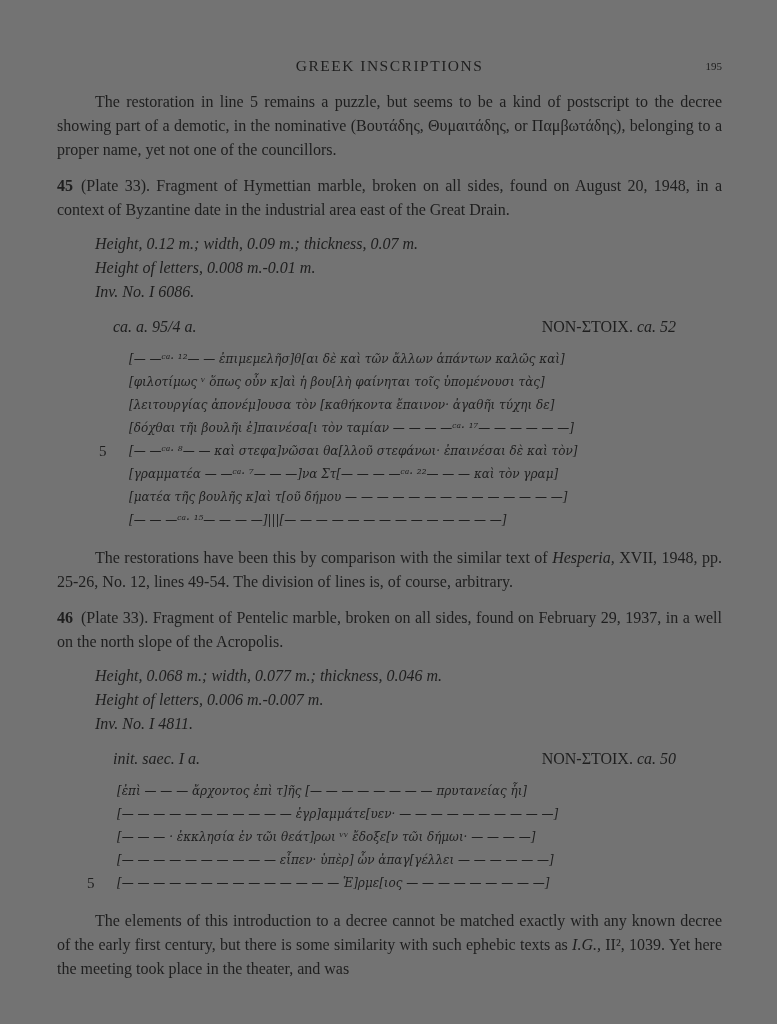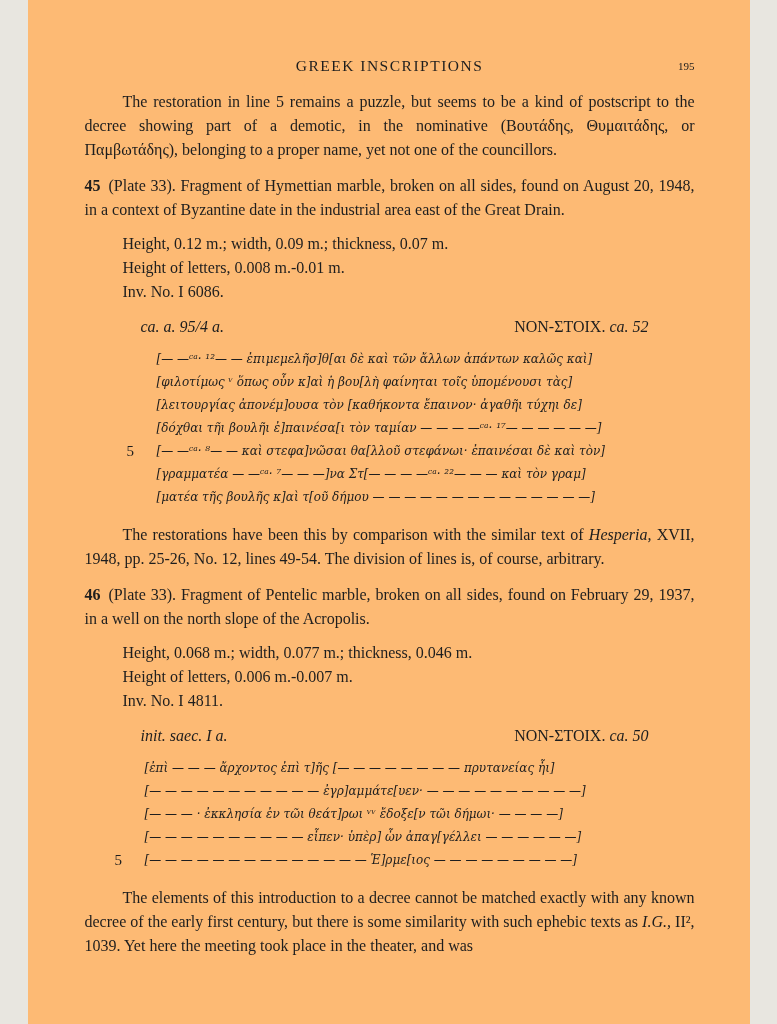--- a/index.html
+++ b/index.html
@@ -1,37 +1,37 @@
 <!DOCTYPE html>
 <html><head>
 <meta charset="utf-8">
 <style>
   html, body { margin: 0; padding: 0; background: #e8e6e0; }
   .page {
-    width: 722px;
+    width: 777px;
     height: 1024px;
     margin: 0 auto;
-    background: #fdba74;
+    background: #737373;
     color: #1e1e1e;
     font-family: "Liberation Serif", "DejaVu Serif", serif;
     font-size: 16px;
     line-height: 24px;
     box-sizing: border-box;
     padding: 54px 55px 0 57px;
     overflow: hidden;
     position: relative;
   }
   .header { position: relative; text-align: center; margin-bottom: 12px; }
   .title { display: inline-block; font-size: 15.5px; letter-spacing: 1.5px; }
   .pagenum { position: absolute; right: 0; top: 0; font-size: 11px; }
   p.body-par { margin: 0 0 10px 0; text-align: justify; }
   p.indent { text-indent: 38px; }
   p.entry-head { text-indent: 0; margin-top: 12px; }
   .entry-num { font-weight: bold; margin-right: 8px; }
-  .measurements { margin: 2px 0 0 38px; }
+  .measurements { margin: 2px 0 0 38px; font-style: italic; }
   .measurements div { line-height: 24px; }
   .label-row {
     display: flex; justify-content: space-between;
     padding-left: 56px; padding-right: 46px;
     margin-top: 11px; margin-bottom: 9px;
   }
   .italic { font-style: italic; }
   .stoich-name { font-style: normal; }
   .insc { margin: 0 0 14px 42px; }
   .insc.second { margin-left: 30px; }
@@ -95,20 +95,24 @@
         <span class="greek">[— —ᶜᵃ· ⁸— — καὶ στεφα]νῶσαι θα[λλοῦ στεφάνωι· ἐπαινέσαι δὲ καὶ τὸν]</span>
       </div>
     <div class="insc-row">
         <span class="lineno"></span>
         <span class="greek">[γραμματέα — —ᶜᵃ· ⁷— — —]να Στ[— — — —ᶜᵃ· ²²— — — καὶ τὸν γραμ]</span>
       </div>
     <div class="insc-row">
         <span class="lineno"></span>
         <span class="greek">[ματέα τῆς βουλῆς κ]αὶ τ[οῦ δήμου — — — — — — — — — — — — — —]</span>
       </div>
+    <div class="insc-row">
+        <span class="lineno"></span>
+        <span class="greek">[— — —ᶜᵃ· ¹⁵— — — —]|||[— — — — — — — — — — — — — —]</span>
+      </div>
   </div>
 
   <p class="body-par indent"><span>The restorations have been this by comparison with the similar text of </span><span class="italic">Hesperia,</span><span> XVII, 1948, pp. 25-26, No. 12, lines 49-54.  The division of lines is, of course, arbitrary.</span></p>
 
   <p class="body-par entry-head"><span class="entry-num">46</span><span>(Plate 33).  Fragment of Pentelic marble, broken on all sides, found on February 29, 1937, in a well on the north slope of the Acropolis.</span></p>
 
   <div class="measurements">
     <div>Height, 0.068 m.; width, 0.077 m.; thickness, 0.046 m.</div>
     <div>Height of letters, 0.006 m.-0.007 m.</div>
     <div>Inv. No. I 4811.</div>

